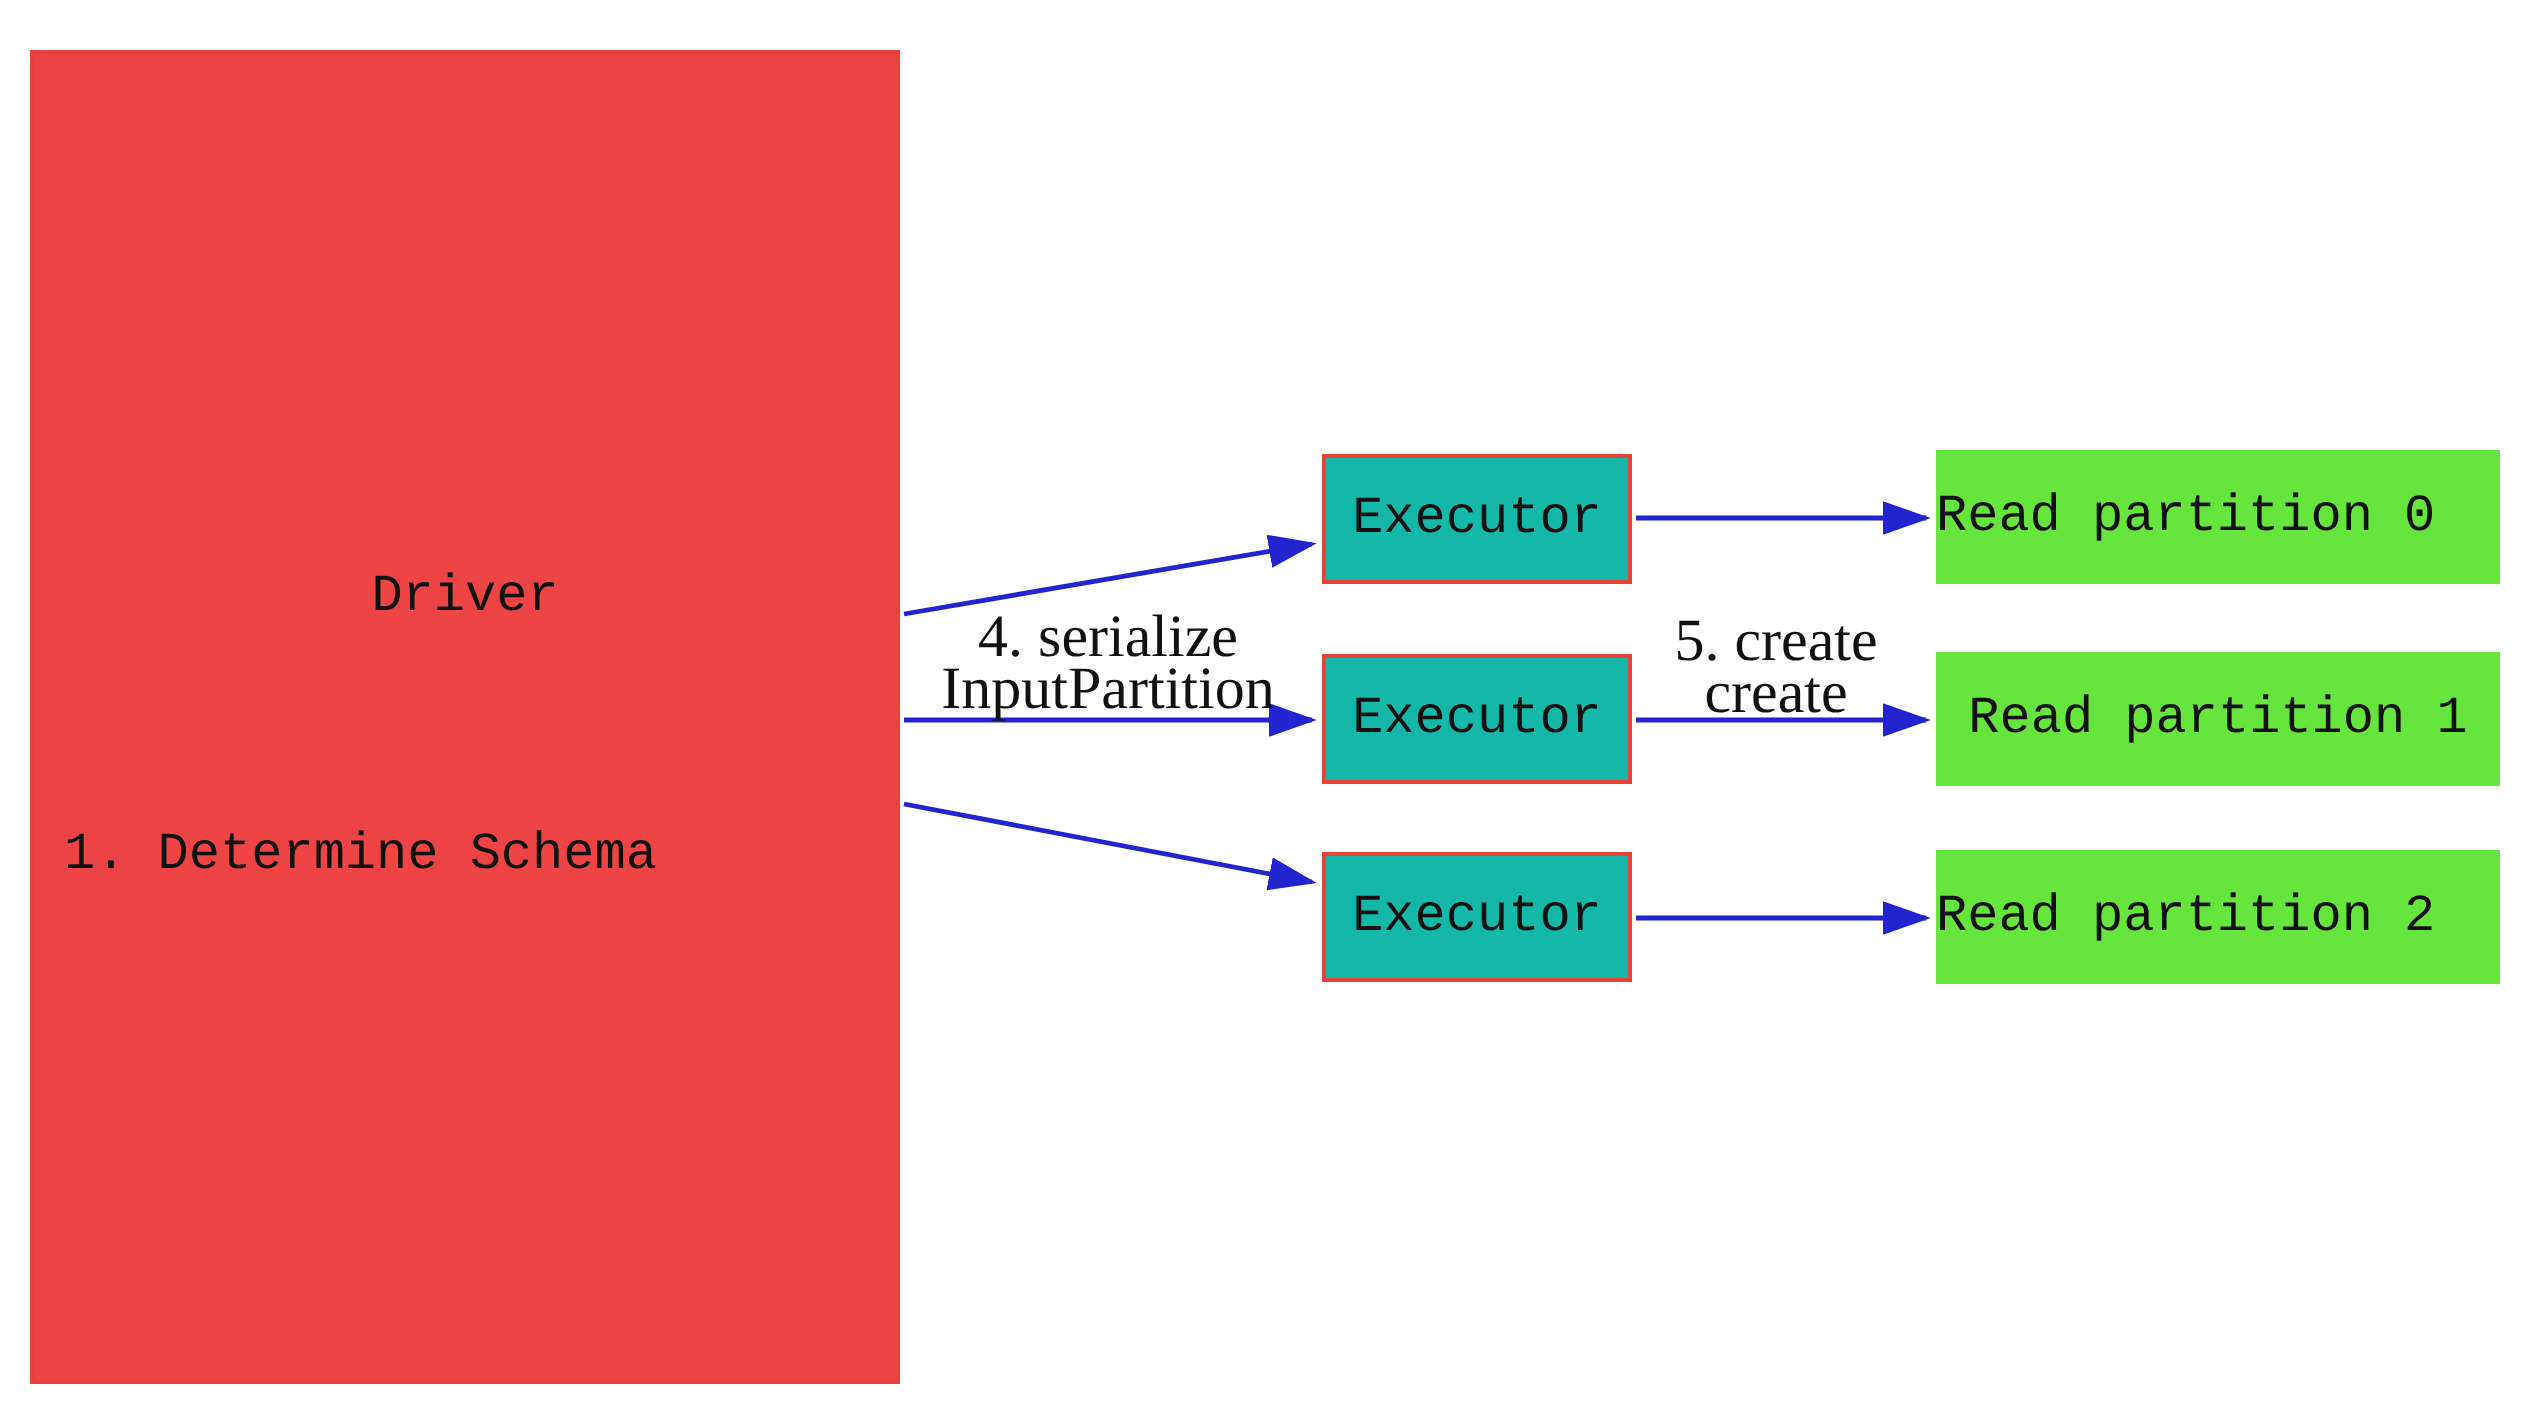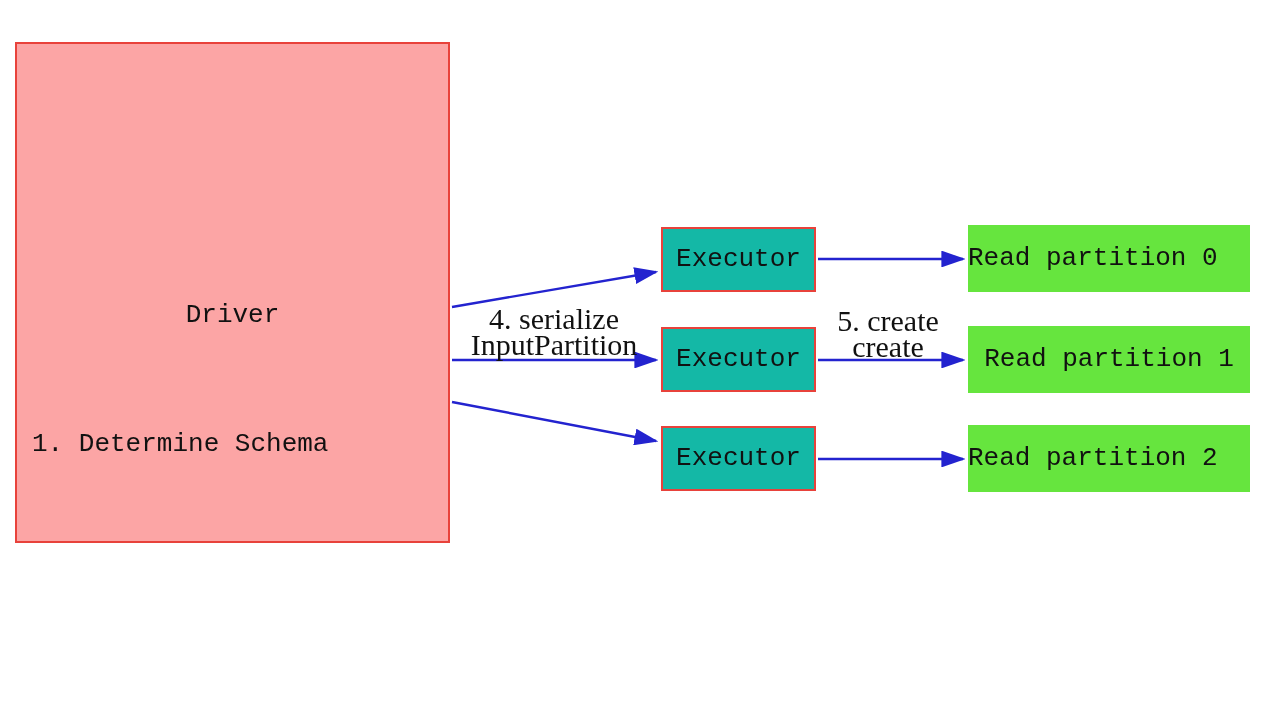--- a/index.html
+++ b/index.html
@@ -16,23 +16,23 @@
     background:#ffffff;
     overflow:hidden;
     font-family:"Liberation Mono","DejaVu Sans Mono",monospace;
     color:var(--text_black,#111);
   }
   .arrow-layer{position:absolute;left:0;top:0;width:1270px;height:710px;}
   .arrow-layer line{stroke:var(--blue_arrow,#2323cf);stroke-width:2.4;}
   .arrow-layer .head{fill:var(--blue_arrow,#2323cf);}
 
   .driver-box{
-    position:absolute;left:15px;top:42px;width:435px;height:501px;
+    position:absolute;left:15px;top:25px;width:435px;height:667px;
     border:2px solid var(--red_border,#e8423b);
-    background:#fca5a5;
+    background:#ef4444;
   }
   .driver-title{
     position:absolute;left:0;top:256px;width:100%;
     text-align:center;font-size:26px;letter-spacing:0px;
   }
   .driver-steps{
     position:absolute;left:15px;top:338px;width:410px;
     font-size:26px;line-height:25px;white-space:pre;
   }
   .driver-steps .step{height:25px;}

